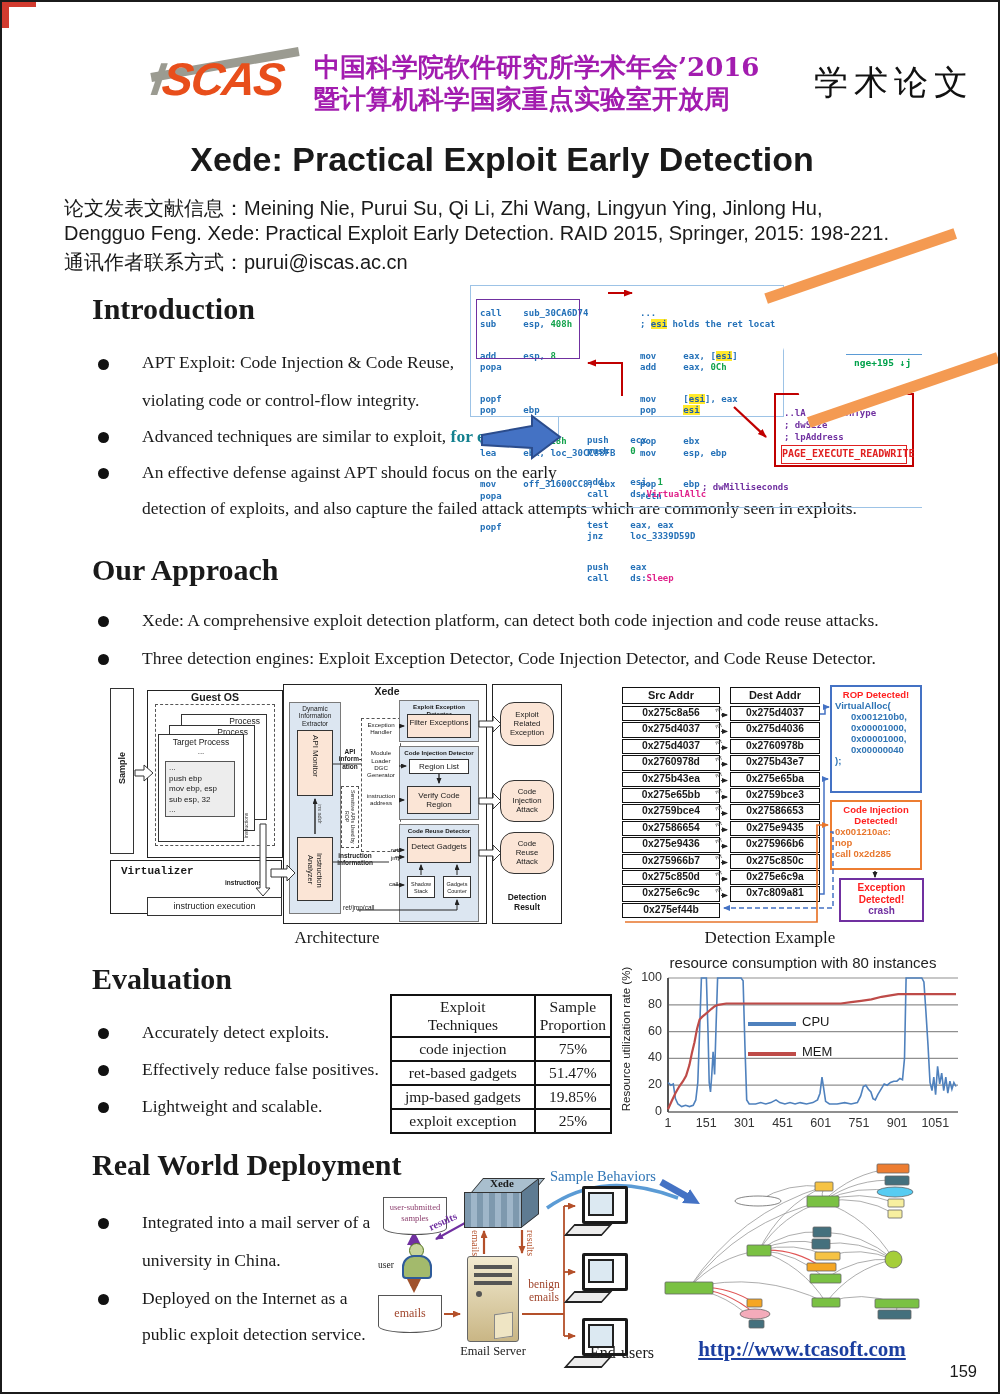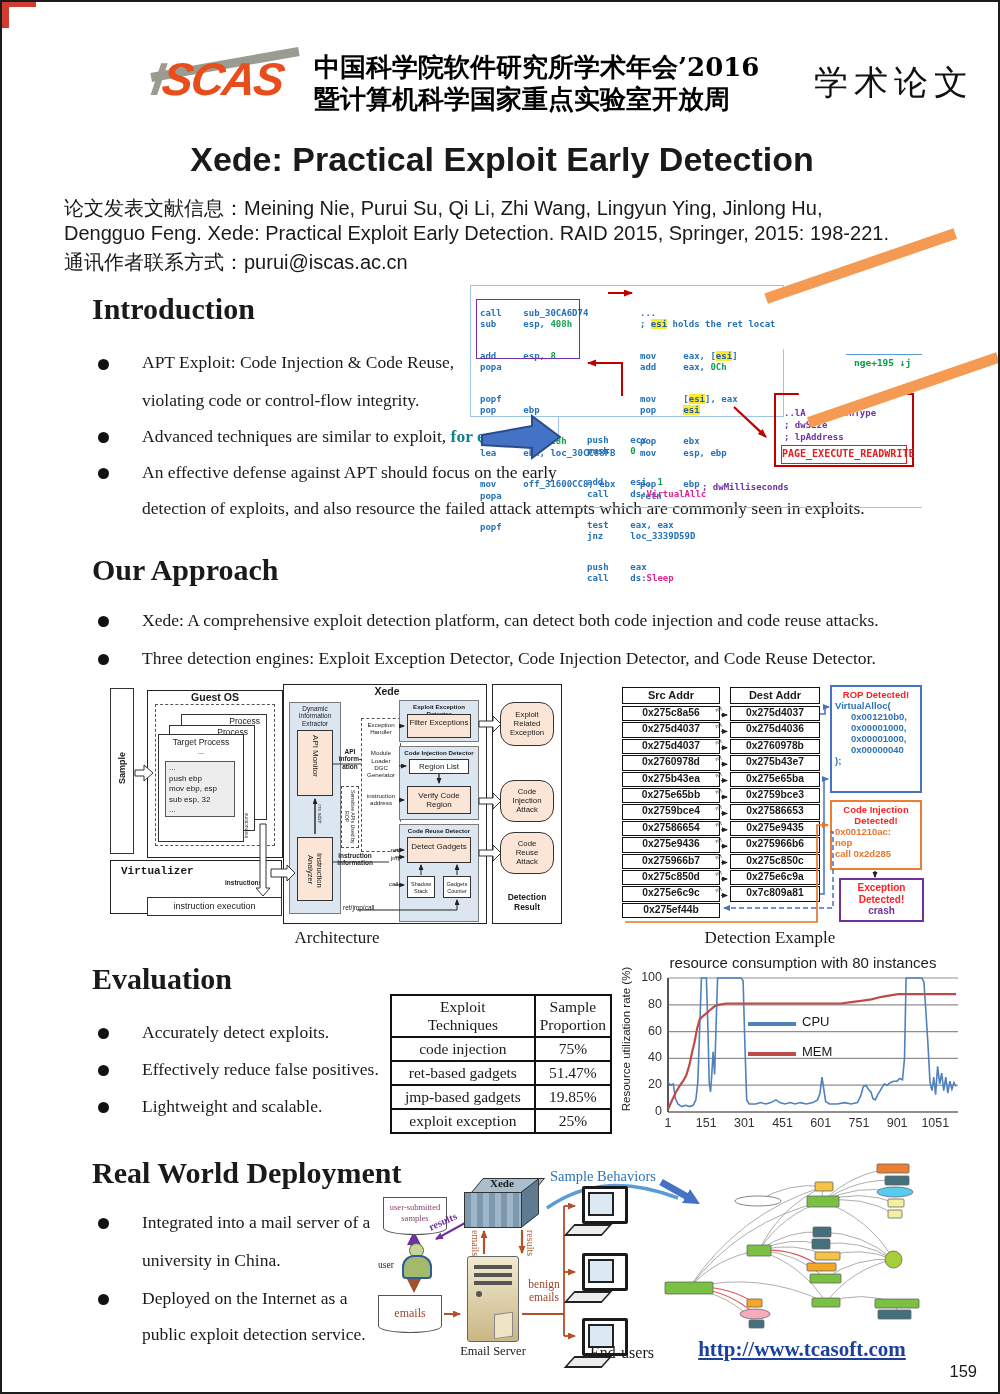--- a/index.html
+++ b/index.html
@@ -7,21 +7,21 @@
         border:2px solid #1b1b1b;box-sizing:border-box;overflow:hidden;
         font-family:"Liberation Serif",serif;color:#1a1a1a;}
   .a{position:absolute;}
   .c{text-align:center;}
   .b{font-weight:bold;}
   .sans{font-family:"Liberation Sans",sans-serif;}
   
   .logo{font:italic 900 46px "Liberation Sans",sans-serif;letter-spacing:-2px;color:#E84E1B;transform:skewX(-8deg);}
   .logo .lg{color:#9B9B91;}
   .logoswoosh{width:150px;height:9px;background:#9B9B91;transform:rotate(-10deg);}
-  .cnhead{font:bold 26px "DejaVu Serif",serif;color:#000000;line-height:31px;white-space:nowrap;}
+  .cnhead{font:bold 26px "DejaVu Serif",serif;color:#a21caf;line-height:31px;white-space:nowrap;}
   .hdright{font:34px "DejaVu Serif",serif;color:#111;letter-spacing:6px;}
   .doctitle{font:bold 34px "Liberation Sans",sans-serif;width:1000px;}
   .pub{font:20px "Liberation Sans",sans-serif;white-space:nowrap;}
   .h2{font-weight:bold;font-size:30px;}
   .blt{font-size:17.5px;white-space:nowrap;}
   .dot{width:11px;height:11px;border-radius:50%;background:#111;}
   .em-teal{color:#13808F;font-weight:bold;}
   
   .codefig{width:460px;height:262px;font-family:"DejaVu Sans Mono",monospace;}
   .panelA{border:1.5px solid #9DC3E6;background:#fff;z-index:1;}
@@ -105,21 +105,21 @@
   <div class="a pub" style="left:62px;top:247px;">通讯作者联系方式：purui@iscas.ac.cn</div>
 
   <div class="a h2" style="left:90px;top:290px;">Introduction</div>
   <div class="a dot" style="left:96px;top:357px;"></div>
   <div class="a blt" style="left:140px;top:350px;">APT Exploit: Code Injection &amp; Code Reuse,</div>
   <div class="a blt" style="left:140px;top:388px;">violating code or control-flow integrity.</div>
   <div class="a dot" style="left:96px;top:430px;"></div>
   <div class="a blt" style="left:140px;top:424px;"><span>Advanced techniques are similar to exploit, </span><span class="em-teal">for example:</span></div>
   <div class="a dot" style="left:96px;top:466px;"></div>
   <div class="a blt" style="left:140px;top:460px;">An effective defense against APT should focus on the early</div>
-  <div class="a blt" style="left:140px;top:496px;">detection of exploits, and also resource the failed attack attempts which are commonly seen in exploits.</div>
+  <div class="a blt" style="left:140px;top:496px;">detection of exploits, and also capture the failed attack attempts which are commonly seen in exploits.</div>
 
   <div class="a codefig" style="left:460px;top:255px;">
     <div class="a panelA" style="left:8px;top:28px;width:312px;height:130px;"></div>
     <div class="a codecol" style="left:18px;top:31px;">
       <div><span class="s-b">call    sub_30CA6D74</span></div><div><span class="s-b">sub     esp, </span><span class="s-g">408h</span></div>
       <div><span class="s-b">add     esp, </span><span class="s-g">8</span></div><div><span class="s-b">popa</span></div>
       <div><span class="s-b">popf</span></div><div><span class="s-b">pop     ebp</span></div>
       <div><span class="s-b">add     esp, </span><span class="s-g">28h</span></div><div><span class="s-b">lea     ebx, loc_30CC88FB</span></div>
       <div><span class="s-b">mov     off_31600CC8, ebx</span></div><div><span class="s-b">popa</span></div>
       <div><span class="s-b">popf</span></div>
@@ -480,21 +480,21 @@
       <span class="xtick" style="left: 33px;">1</span>
       <span class="xtick" style="left: 71.1914px;">151</span>
       <span class="xtick" style="left: 109.383px;">301</span>
       <span class="xtick" style="left: 147.574px;">451</span>
       <span class="xtick" style="left: 185.766px;">601</span>
       <span class="xtick" style="left: 223.957px;">751</span>
       <span class="xtick" style="left: 262.148px;">901</span>
       <span class="xtick" style="left: 300.34px;">1051</span>
     </div>
 
-  <div class="a h2" style="left:90px;top:1146px;margin-top:8px;">Real World Deployment</div>
+  <div class="a h2" style="left:90px;top:1146px;">Real World Deployment</div>
   <div class="a dot" style="left:96px;top:1216px;"></div>
   <div class="a blt" style="left:140px;top:1210px;">Integrated into a mail server of a</div>
   <div class="a blt" style="left:140px;top:1248px;">university in China.</div>
   <div class="a dot" style="left:96px;top:1292px;"></div>
   <div class="a blt" style="left:140px;top:1286px;">Deployed on the Internet as a</div>
   <div class="a blt" style="left:140px;top:1322px;">public exploit detection service.</div>
 
   <div class="a" style="left:370px;top:1166px;width:310px;height:205px;font-family:'Liberation Serif',serif;">
     <svg id="depsvg" width="310" height="205">
       <defs>

